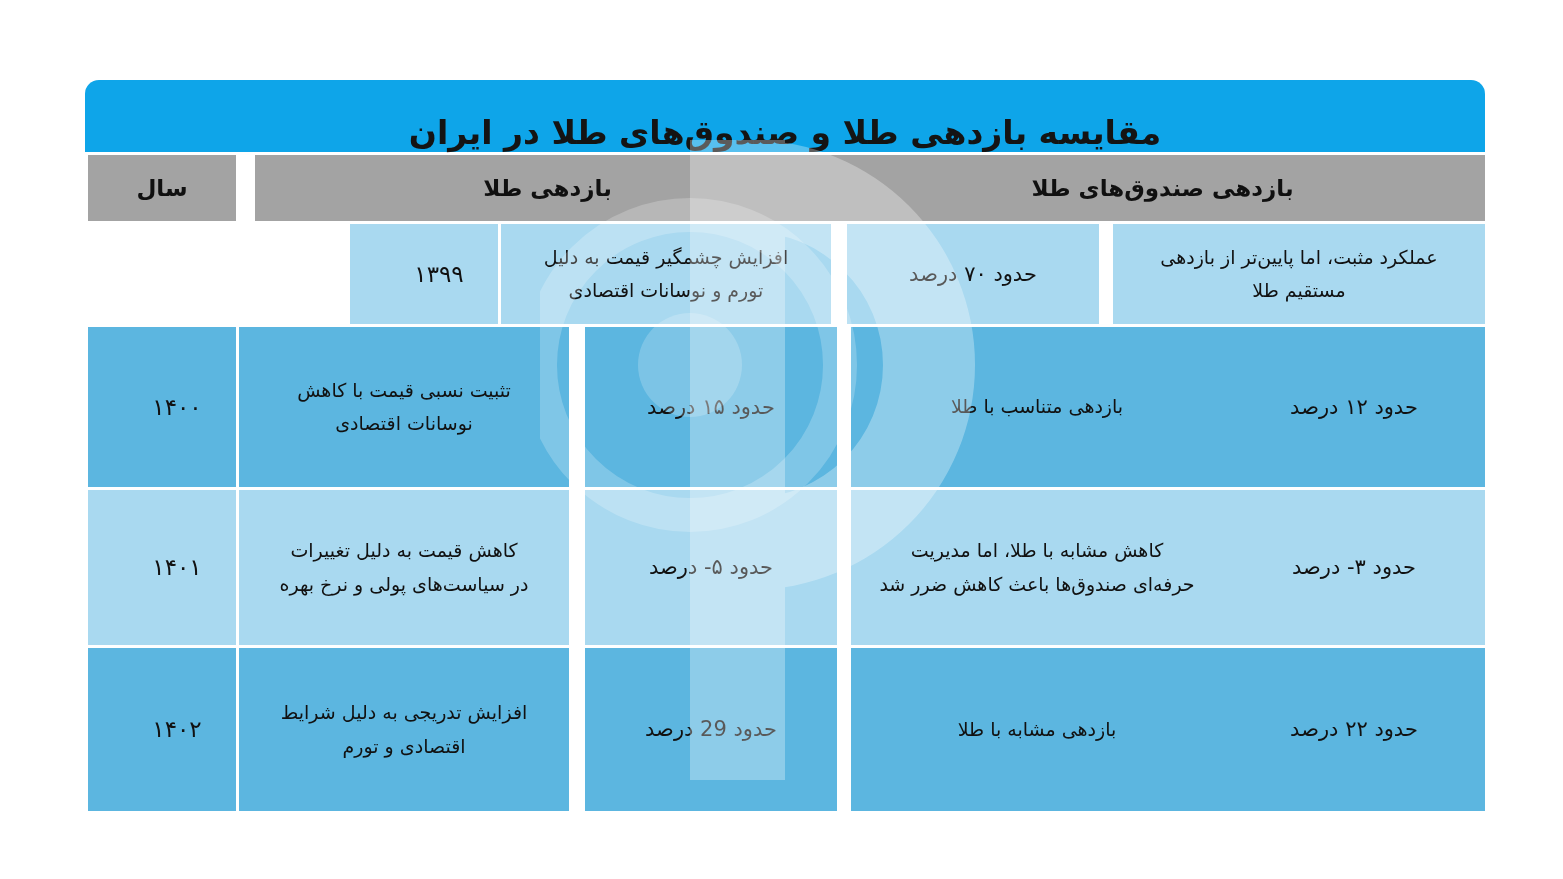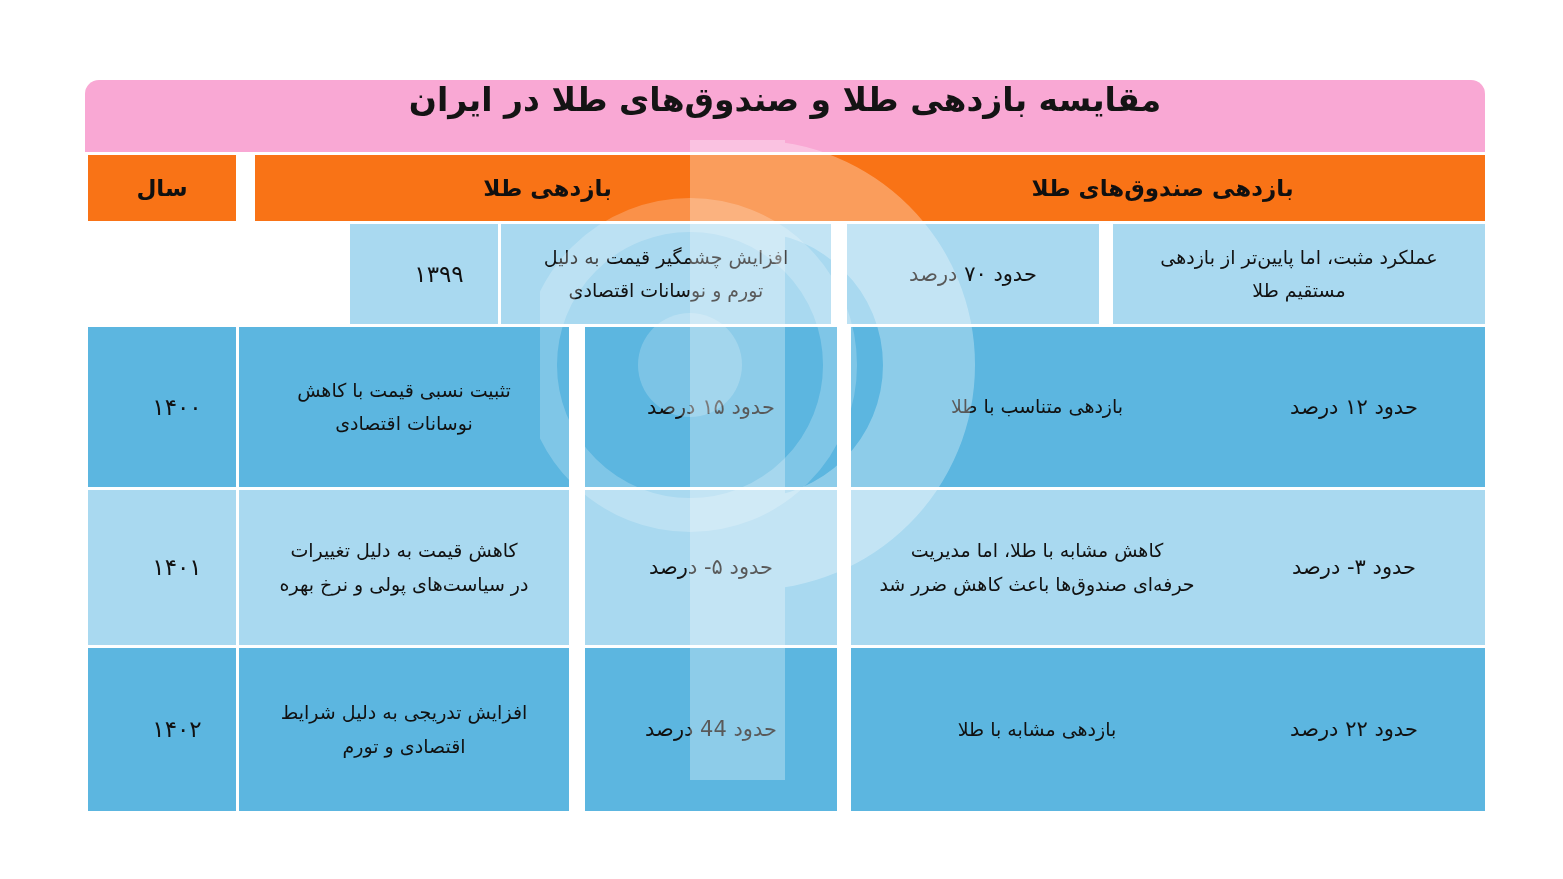--- a/index.html
+++ b/index.html
@@ -39,24 +39,24 @@
     pointer-events: none;
     z-index: 3;
     opacity: 1;
   }
   .watermark svg { display: block; width: 100%; height: 100%; }
 
   
   .title-bar {
     position: relative;
     height: 72px;
-    background: #f9a8d4;
+    background: #0ea5e9;
     border-radius: 14px 14px 0 0;
     display: flex;
-    align-items: flex-start;
+    align-items: flex-end;
     justify-content: center;
     z-index: 2;
   }
   .title-text {
     font-size: 33px;
     font-weight: bold;
     color: #141414;
     letter-spacing: 0px;
     white-space: nowrap;
   }
@@ -64,21 +64,21 @@
   
   .header-row {
     position: relative;
     display: flex;
     flex-direction: row;
     height: 66px;
     margin-top: 3px;
     z-index: 2;
   }
   .hcell {
-    background: #f97316;
+    background: #a3a3a3;
     display: flex;
     align-items: center;
     justify-content: center;
     font-size: 23px;
     font-weight: bold;
     color: #101010;
     box-sizing: border-box;
   }
   .h-year      { width: 148px; margin-left: 3px; }
   .h-gold      { width: 585px; margin-left: 19px; }
@@ -184,21 +184,21 @@
 حرفه‌ای صندوق‌ها باعث کاهش ضرر شد</div>
         <div class="cell c-gold-pct">حدود ۵- درصد</div>
         <div class="cell c-gold-desc twoline">کاهش قیمت به دلیل تغییرات
 در سیاست‌های پولی و نرخ بهره</div>
         <div class="cell c-year">۱۴۰۱</div>
       </div>
 
       <div class="row row-4 row-dark">
         <div class="cell c-fund-pct">حدود ۲۲ درصد</div>
         <div class="cell c-fund-desc twoline">بازدهی مشابه با طلا</div>
-        <div class="cell c-gold-pct">حدود 44 درصد</div>
+        <div class="cell c-gold-pct">حدود 29 درصد</div>
         <div class="cell c-gold-desc twoline">افزایش تدریجی به دلیل شرایط
 اقتصادی و تورم</div>
         <div class="cell c-year">۱۴۰۲</div>
       </div>
 
     </div>
   </div>
 </div>
 
 </body></html>

